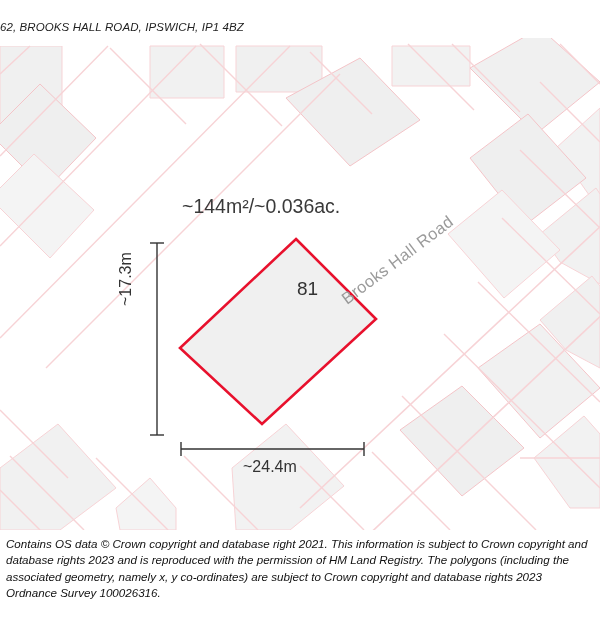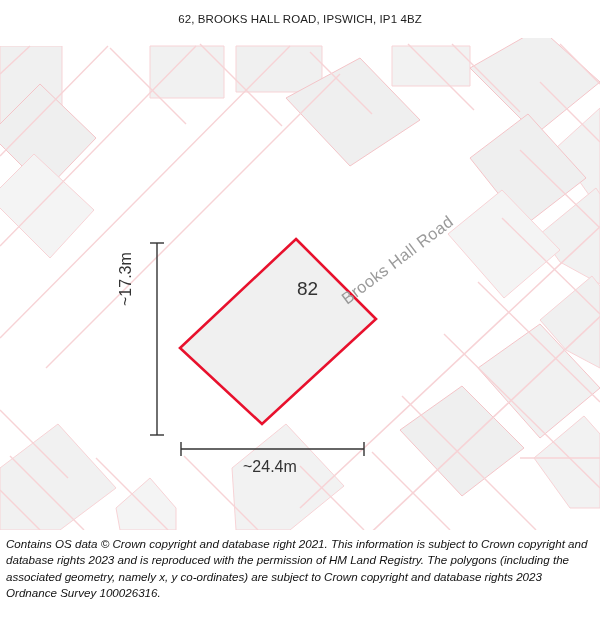--- a/index.html
+++ b/index.html
@@ -17,22 +17,22 @@
     height: 625px;
     overflow: hidden;
     background: #ffffff;
   }
 
   
   .header {
     position: absolute;
     top: 0; left: 0; right: 0;
     height: 40px;
-    text-align: center;
-    padding-top: 12px;
+    padding-top: 20px;
+    font-style: italic;
   }
   .header-title {
     font-size: 11.5px;
     color: #222222;
     line-height: 15px;
     letter-spacing: 0.1px;
   }
   .header-sub {
     font-size: 11.5px;
     color: #222222;
@@ -193,21 +193,22 @@
         <path d="M157,205 L157,397"></path>
         <path d="M150,205 L164,205"></path>
         <path d="M150,397 L164,397"></path>
 
         <path d="M181,411 L364,411"></path>
         <path d="M181,404 L181,418"></path>
         <path d="M364,404 L364,418"></path>
       </g>
     </svg>
 
-    <div class="plot-number">82</div>
+    <div class="area-label">~144m²/~0.036ac.</div>
+    <div class="plot-number">81</div>
     <div class="road-label">Brooks Hall Road</div>
     <div class="dim-vert">~17.3m</div>
     <div class="dim-horiz">~24.4m</div>
   </div>
 
   <div class="footer">Contains OS data © Crown copyright and database right 2021. This information is subject to Crown copyright and database rights 2023 and is reproduced with the permission of HM Land Registry. The polygons (including the associated geometry, namely x, y co-ordinates) are subject to Crown copyright and database rights 2023 Ordnance Survey 100026316.</div>
 
 </div>
 
 </body></html>

